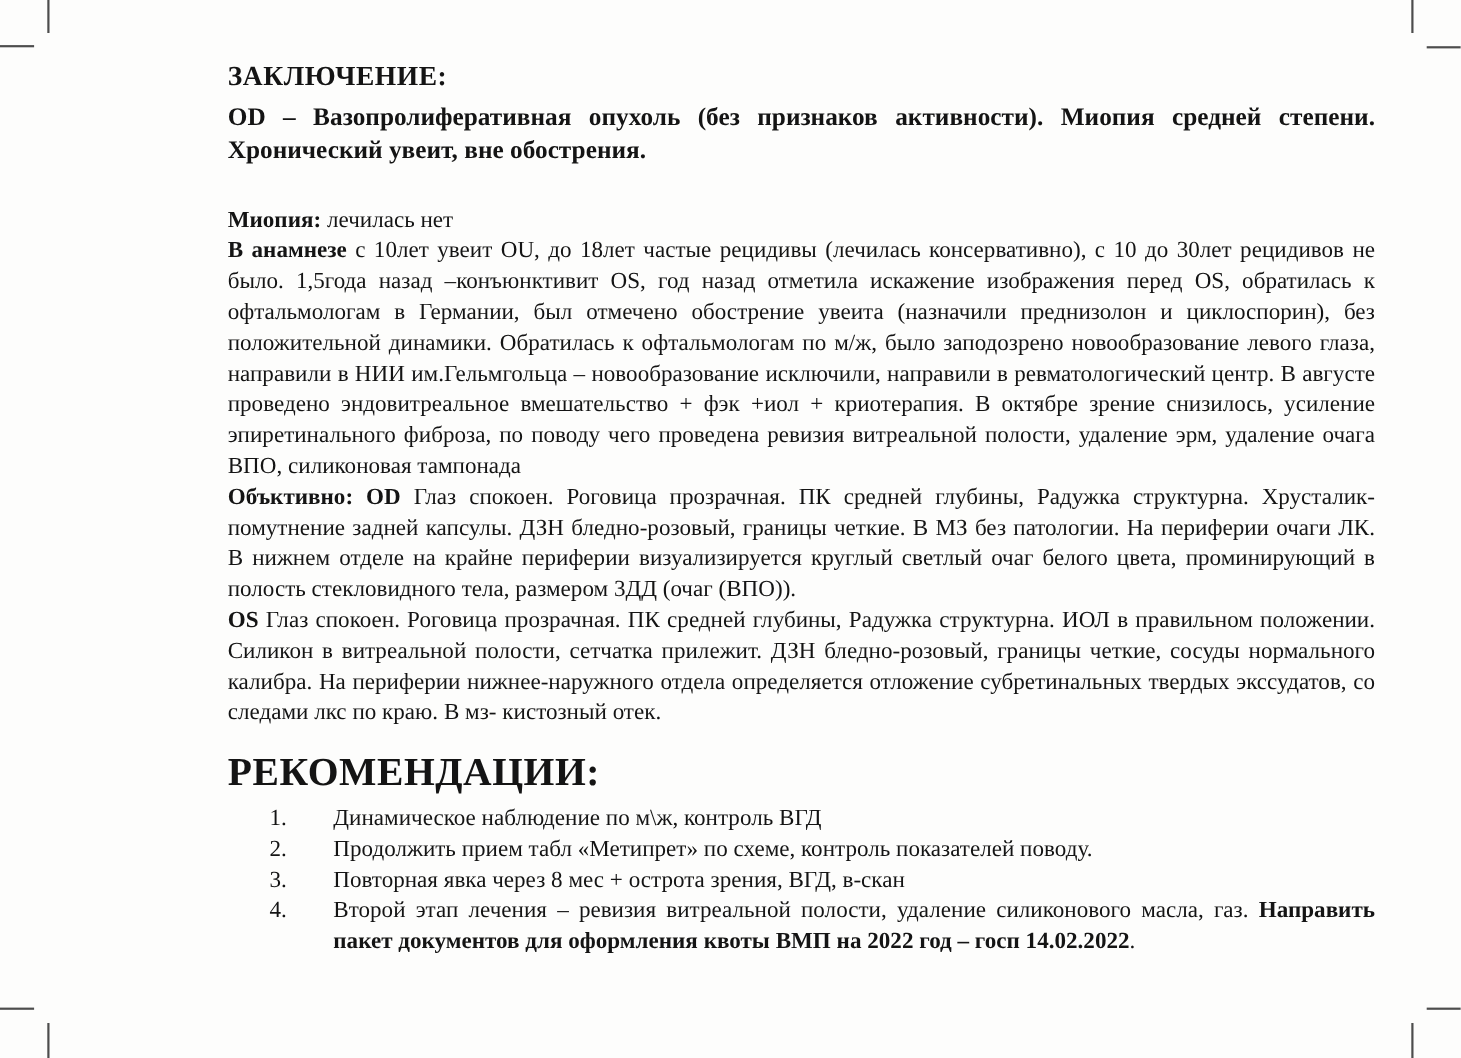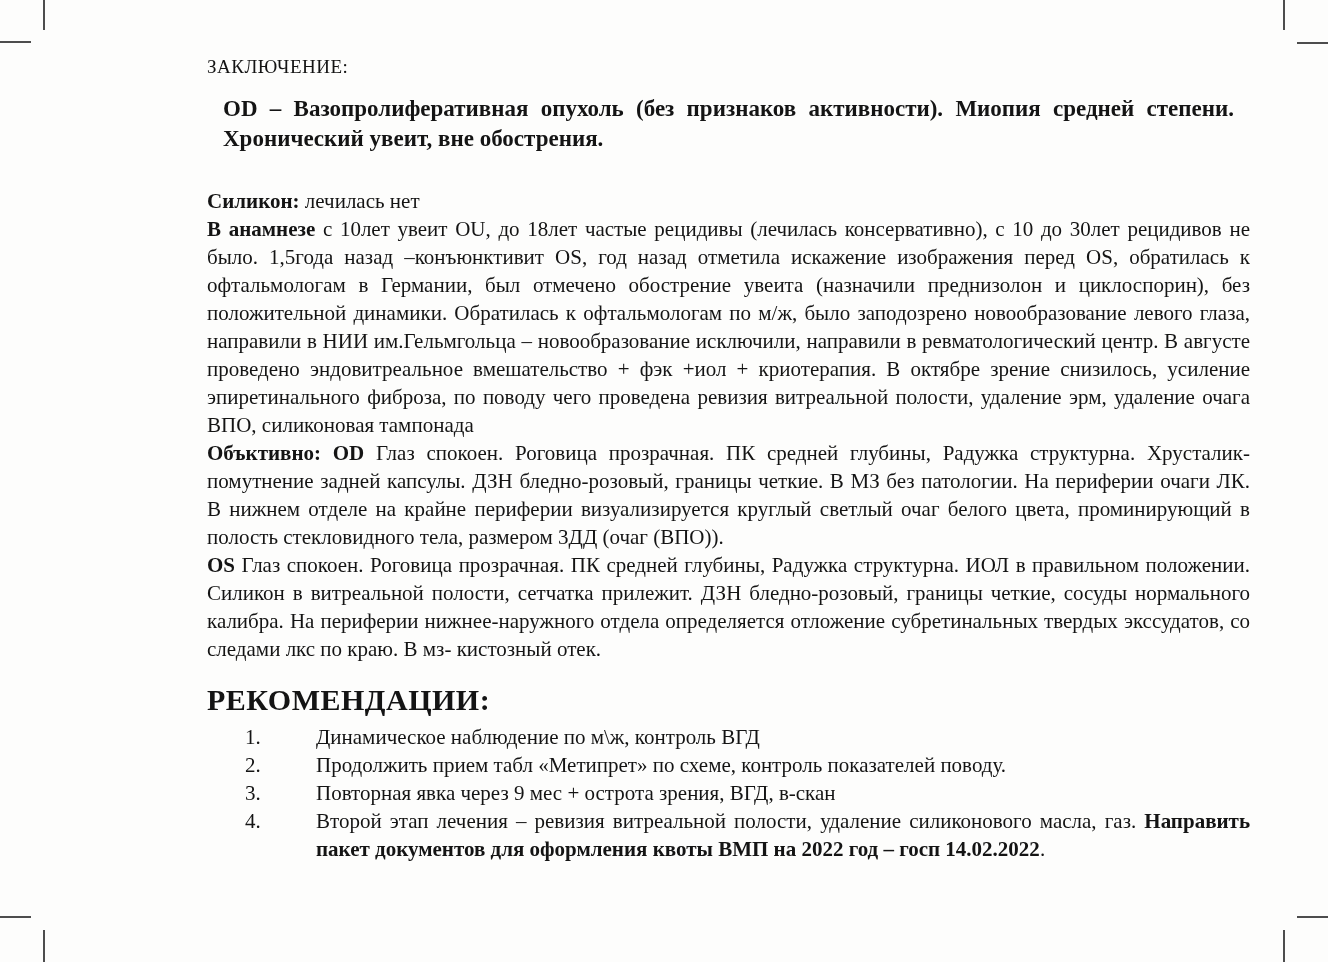--- a/index.html
+++ b/index.html
@@ -11,45 +11,45 @@
     position: relative;
     overflow: hidden;
   }
   .crop { position: absolute; background: #4d4d4d; }
   .content {
     position: absolute;
     left: 207px; top: 56px;
     width: 1043px;
   }
   .concl-heading {
-    font-size: 19px; font-weight: normal;
+    font-size: 25px; font-weight: bold;
     margin: 0 0 8px 0; letter-spacing: 0.5px;
   }
   .concl-para {
     font-size: 23px; font-weight: bold;
     line-height: 30px; text-align: justify;
-    margin: 16px;
+    margin: 0;
   }
   .body-block { margin-top: 33px; }
   .body-para {
     font-size: 21px; line-height: 28px;
     text-align: justify; margin: 0;
   }
   .body-para .lbl { font-weight: bold; }
   .recs-heading {
-    font-size: 30px; font-weight: bold;
+    font-size: 36px; font-weight: bold;
     margin: 20px 0 6px 0; letter-spacing: 0.5px; font-family: Liberation Serif, serif;
   }
   .rec-item {
     display: flex;
     padding-left: 38px;
     font-size: 21px; line-height: 28px;
   }
   .rec-num { width: 58px; flex-shrink: 0; }
-  .rec-text { flex: 1; text-align: justify; margin-left: 13px; }
+  .rec-text { flex: 1; text-align: justify; }
   .rec-text .bold-note { font-weight: bold; }
 </style>
 </head>
 <body>
 
 <div class="crop" style="left:43px; top:0; width:2px; height:30px;"></div>
 <div class="crop" style="left:0; top:41px; width:31px; height:2px;"></div>
 <div class="crop" style="left:1283px; top:0; width:2px; height:30px;"></div>
 <div class="crop" style="left:1297px; top:42px; width:31px; height:2px;"></div>
 <div class="crop" style="left:0; top:916px; width:31px; height:2px;"></div>
@@ -57,40 +57,40 @@
 <div class="crop" style="left:1297px; top:916px; width:31px; height:2px;"></div>
 <div class="crop" style="left:1283px; top:930px; width:2px; height:32px;"></div>
 
 <div class="content">
 
   <h1 class="concl-heading">ЗАКЛЮЧЕНИЕ:</h1>
 
   <p class="concl-para">OD – Вазопролиферативная опухоль (без признаков активности).  Миопия средней степени. Хронический увеит, вне обострения.</p>
 
   <div class="body-block">
-    <p class="body-para"><span class="lbl">Силикон:</span> <span>лечилась нет</span></p>
+    <p class="body-para"><span class="lbl">Миопия:</span> <span>лечилась нет</span></p>
     <p class="body-para"><span class="lbl">В анамнезе</span> <span>с 10лет увеит OU, до 18лет частые рецидивы (лечилась консервативно), с 10 до 30лет рецидивов не было. 1,5года назад –конъюнктивит OS, год назад отметила искажение изображения перед OS, обратилась к офтальмологам в Германии, был отмечено обострение увеита (назначили преднизолон и циклоспорин), без положительной динамики. Обратилась к офтальмологам по м/ж, было заподозрено новообразование левого глаза, направили в НИИ им.Гельмгольца – новообразование исключили, направили в ревматологический центр. В августе проведено эндовитреальное вмешательство + фэк +иол + криотерапия. В октябре зрение снизилось, усиление эпиретинального фиброза, по поводу чего проведена ревизия витреальной полости, удаление эрм, удаление очага ВПО, силиконовая тампонада</span></p>
     <p class="body-para"><span class="lbl">Объктивно: OD</span> <span>Глаз спокоен. Роговица прозрачная. ПК средней глубины, Радужка структурна. Хрусталик-помутнение задней капсулы. ДЗН бледно-розовый, границы четкие. В МЗ без патологии. На периферии очаги ЛК. В нижнем отделе на крайне периферии визуализируется круглый светлый очаг белого цвета, проминирующий в полость стекловидного тела, размером 3ДД (очаг (ВПО)).</span></p>
     <p class="body-para"><span class="lbl">OS</span> <span>Глаз спокоен. Роговица прозрачная. ПК средней глубины, Радужка структурна. ИОЛ в правильном положении. Силикон в витреальной полости, сетчатка прилежит. ДЗН бледно-розовый, границы четкие, сосуды нормального калибра. На периферии нижнее-наружного отдела определяется отложение субретинальных твердых экссудатов, со следами лкс по краю. В мз- кистозный отек.</span></p>
   </div>
 
   <h2 class="recs-heading">РЕКОМЕНДАЦИИ:</h2>
 
   <div>
     <div class="rec-item">
       <span class="rec-num">1.</span>
       <span class="rec-text"><span>Динамическое наблюдение по м\ж, контроль ВГД</span><span class="bold-note"></span><span></span></span>
     </div>
     <div class="rec-item">
       <span class="rec-num">2.</span>
       <span class="rec-text"><span>Продолжить прием табл «Метипрет» по схеме, контроль показателей поводу.</span><span class="bold-note"></span><span></span></span>
     </div>
     <div class="rec-item">
       <span class="rec-num">3.</span>
-      <span class="rec-text"><span>Повторная явка через 9 мес + острота зрения, ВГД, в-скан</span><span class="bold-note"></span><span></span></span>
+      <span class="rec-text"><span>Повторная явка через 8 мес + острота зрения, ВГД, в-скан</span><span class="bold-note"></span><span></span></span>
     </div>
     <div class="rec-item">
       <span class="rec-num">4.</span>
       <span class="rec-text"><span>Второй этап лечения – ревизия витреальной полости, удаление силиконового масла, газ. </span><span class="bold-note">Направить пакет документов для оформления квоты ВМП на 2022 год – госп 14.02.2022</span><span>.</span></span>
     </div>
   </div>
 
 </div>
 
 </body></html>

